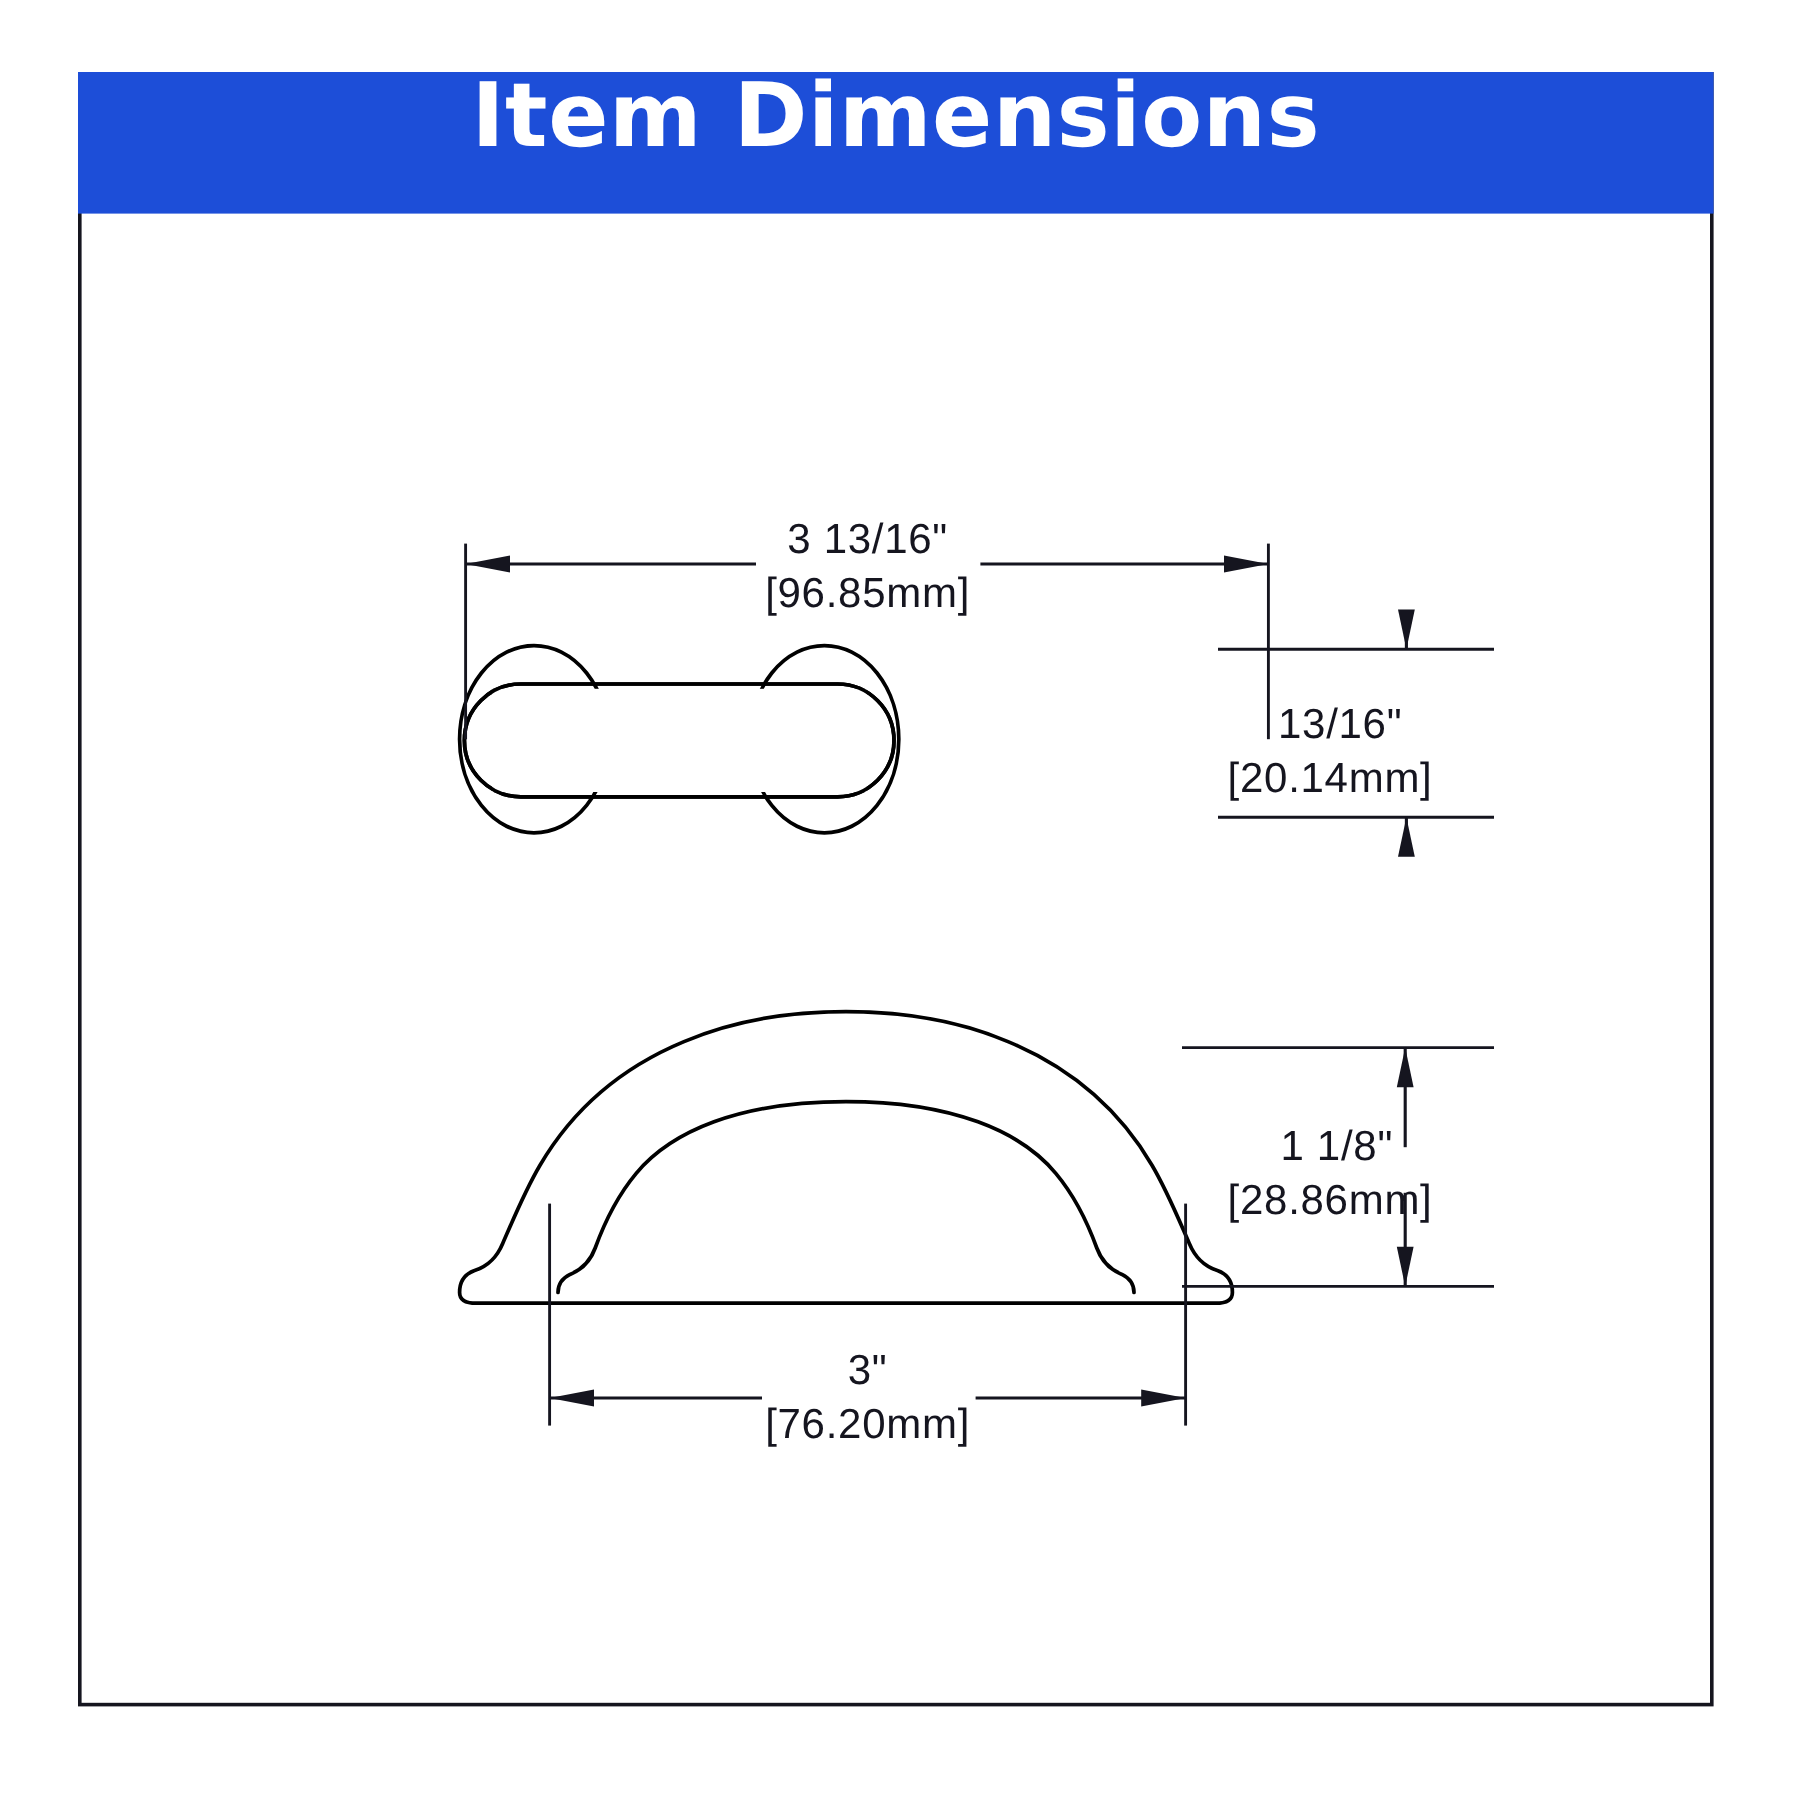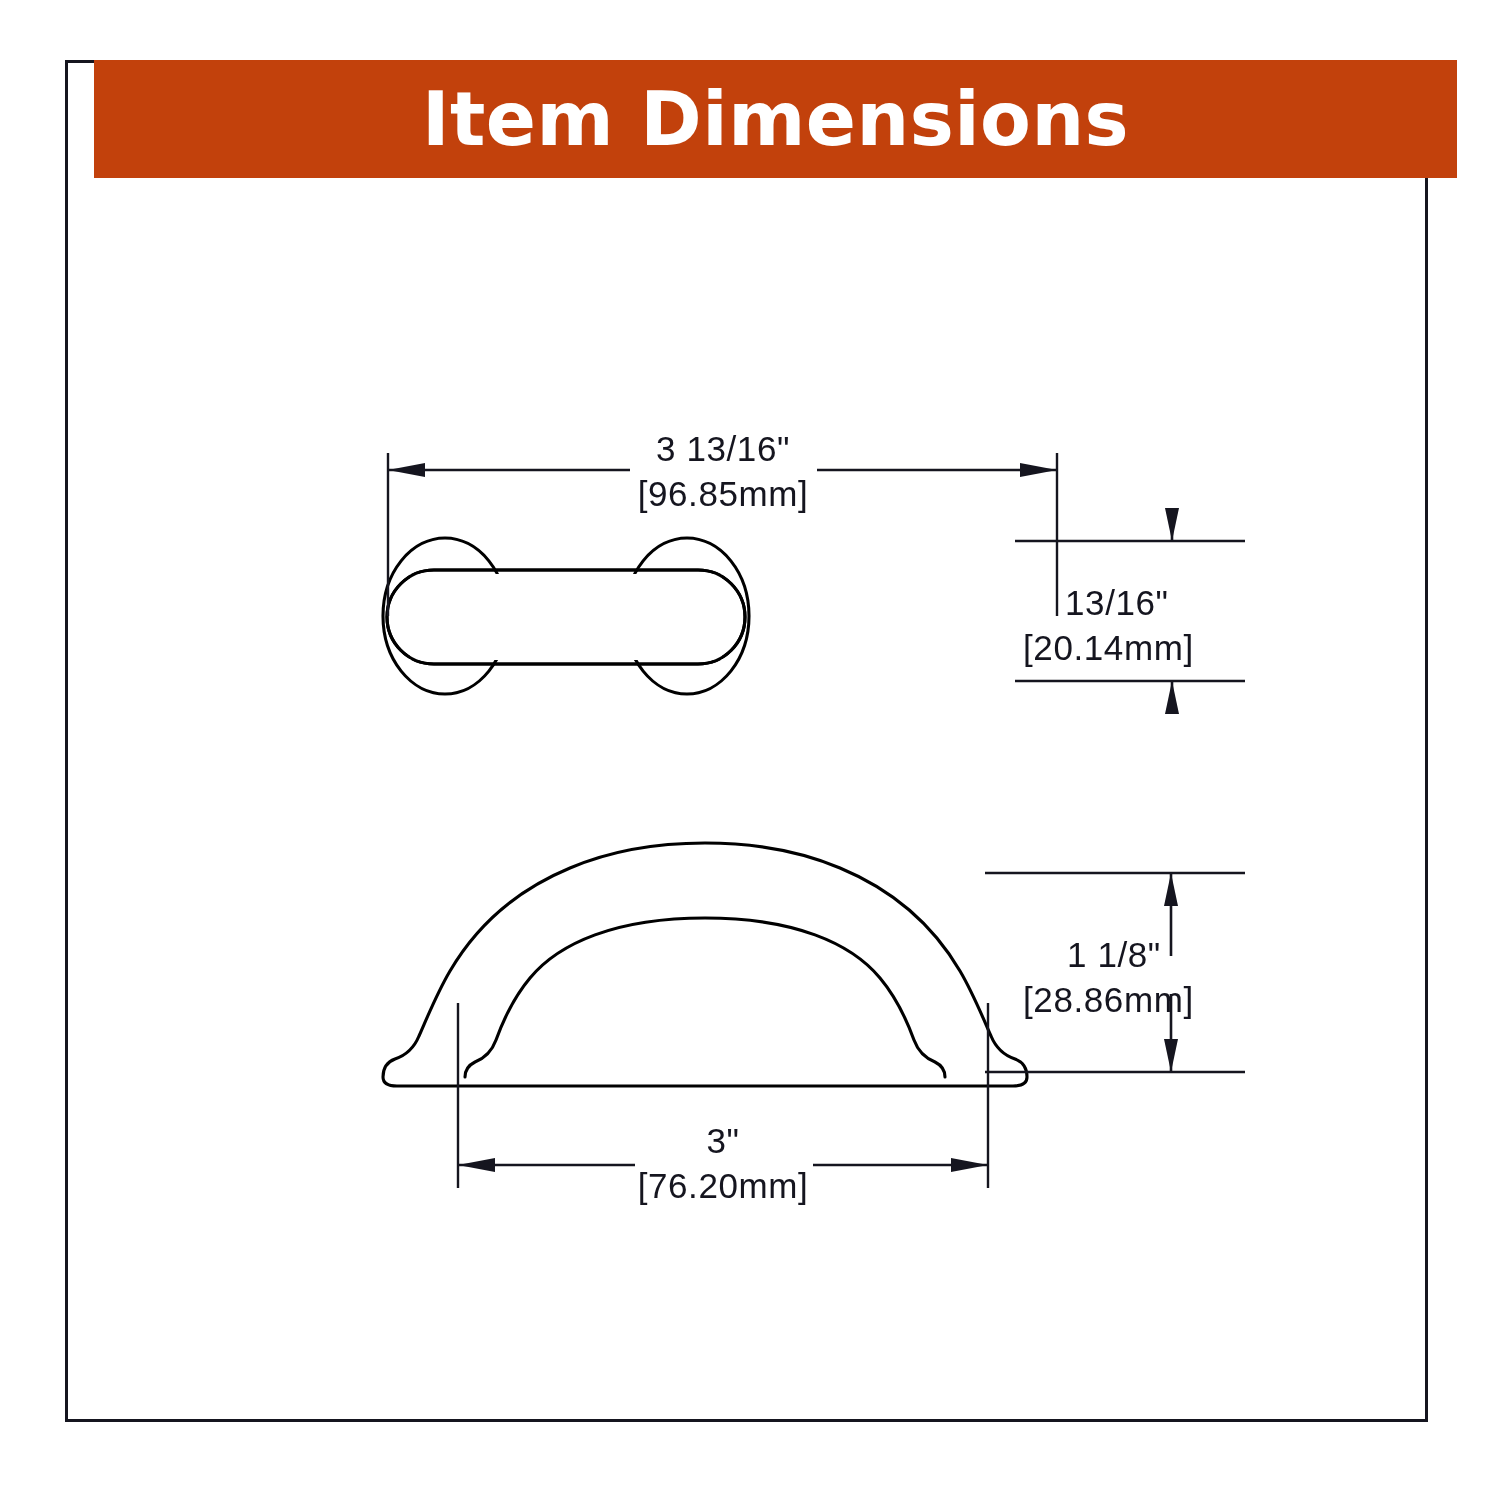--- a/index.html
+++ b/index.html
@@ -31,26 +31,25 @@
     box-sizing: border-box;
     background: #ffffff;
   }
   
   #title-bar {
     position: absolute;
     left: 65px;
     top: 60px;
     width: 1363px;
     height: 118px;
-    background: #c2410c;
+    background: #1d4ed8;
     display: flex;
-    align-items: center;
+    align-items: flex-start;
     justify-content: center;
     box-sizing: border-box;
-    margin-left: 29px;
   }
   #title-text {
     color: #ffffff;
     font-family: "DejaVu Sans", sans-serif;
     font-weight: bold;
     font-size: 74px;
     letter-spacing: 0.5px;
     line-height: 1;
     white-space: nowrap;
   }

